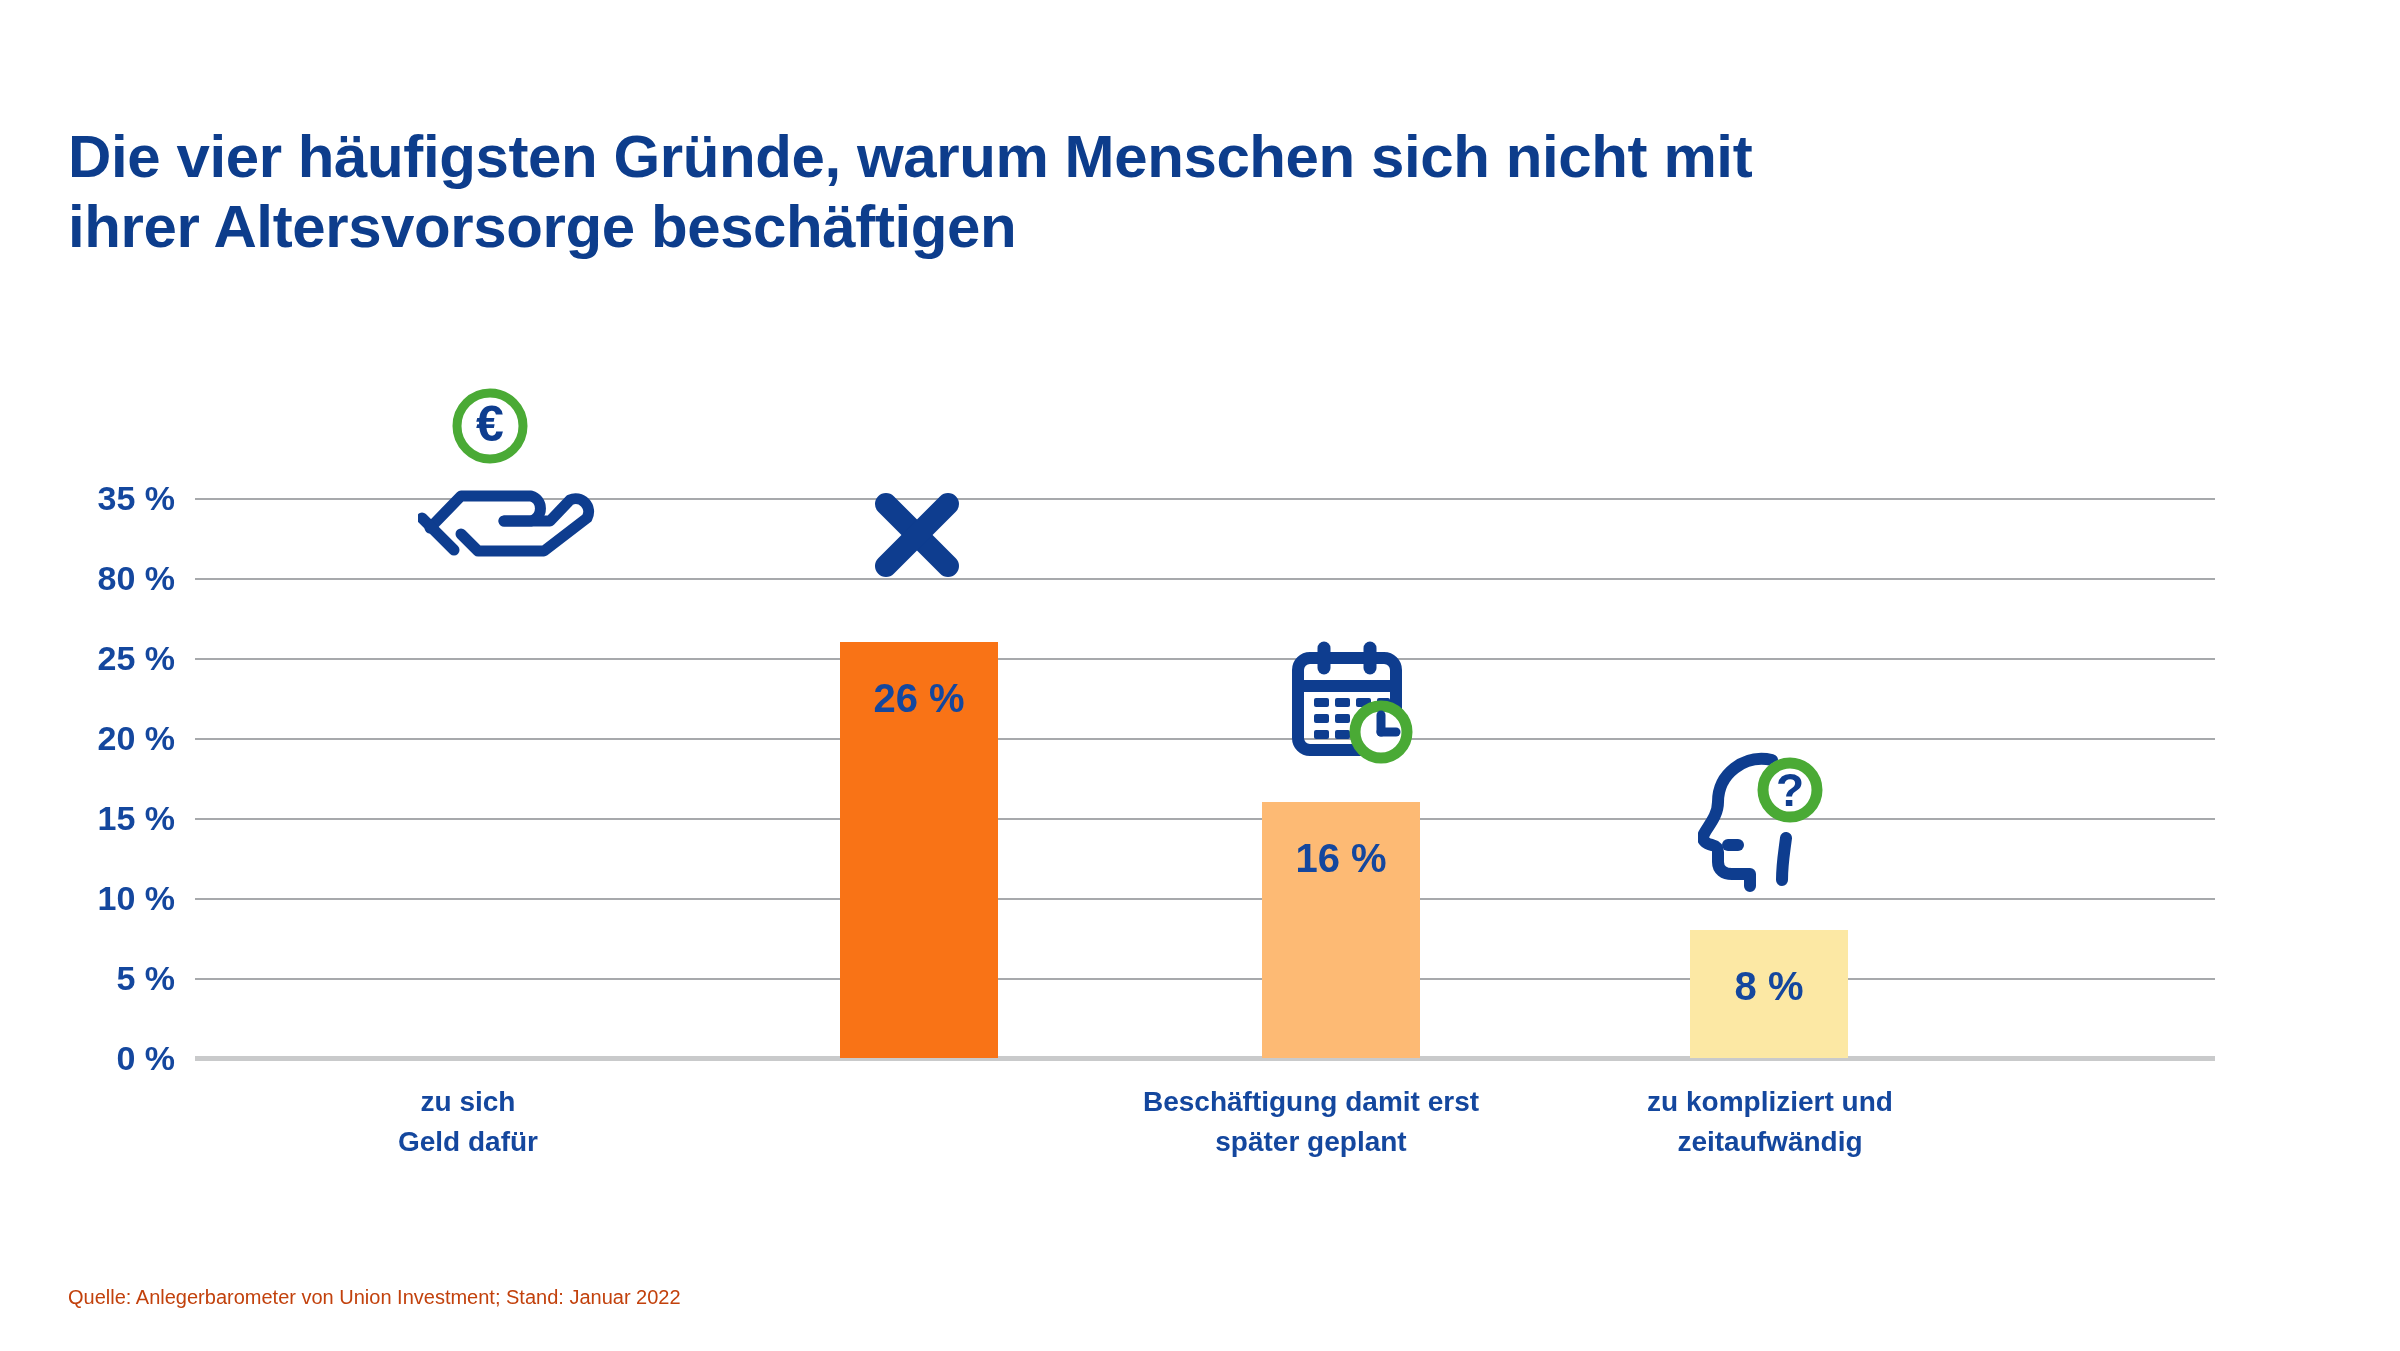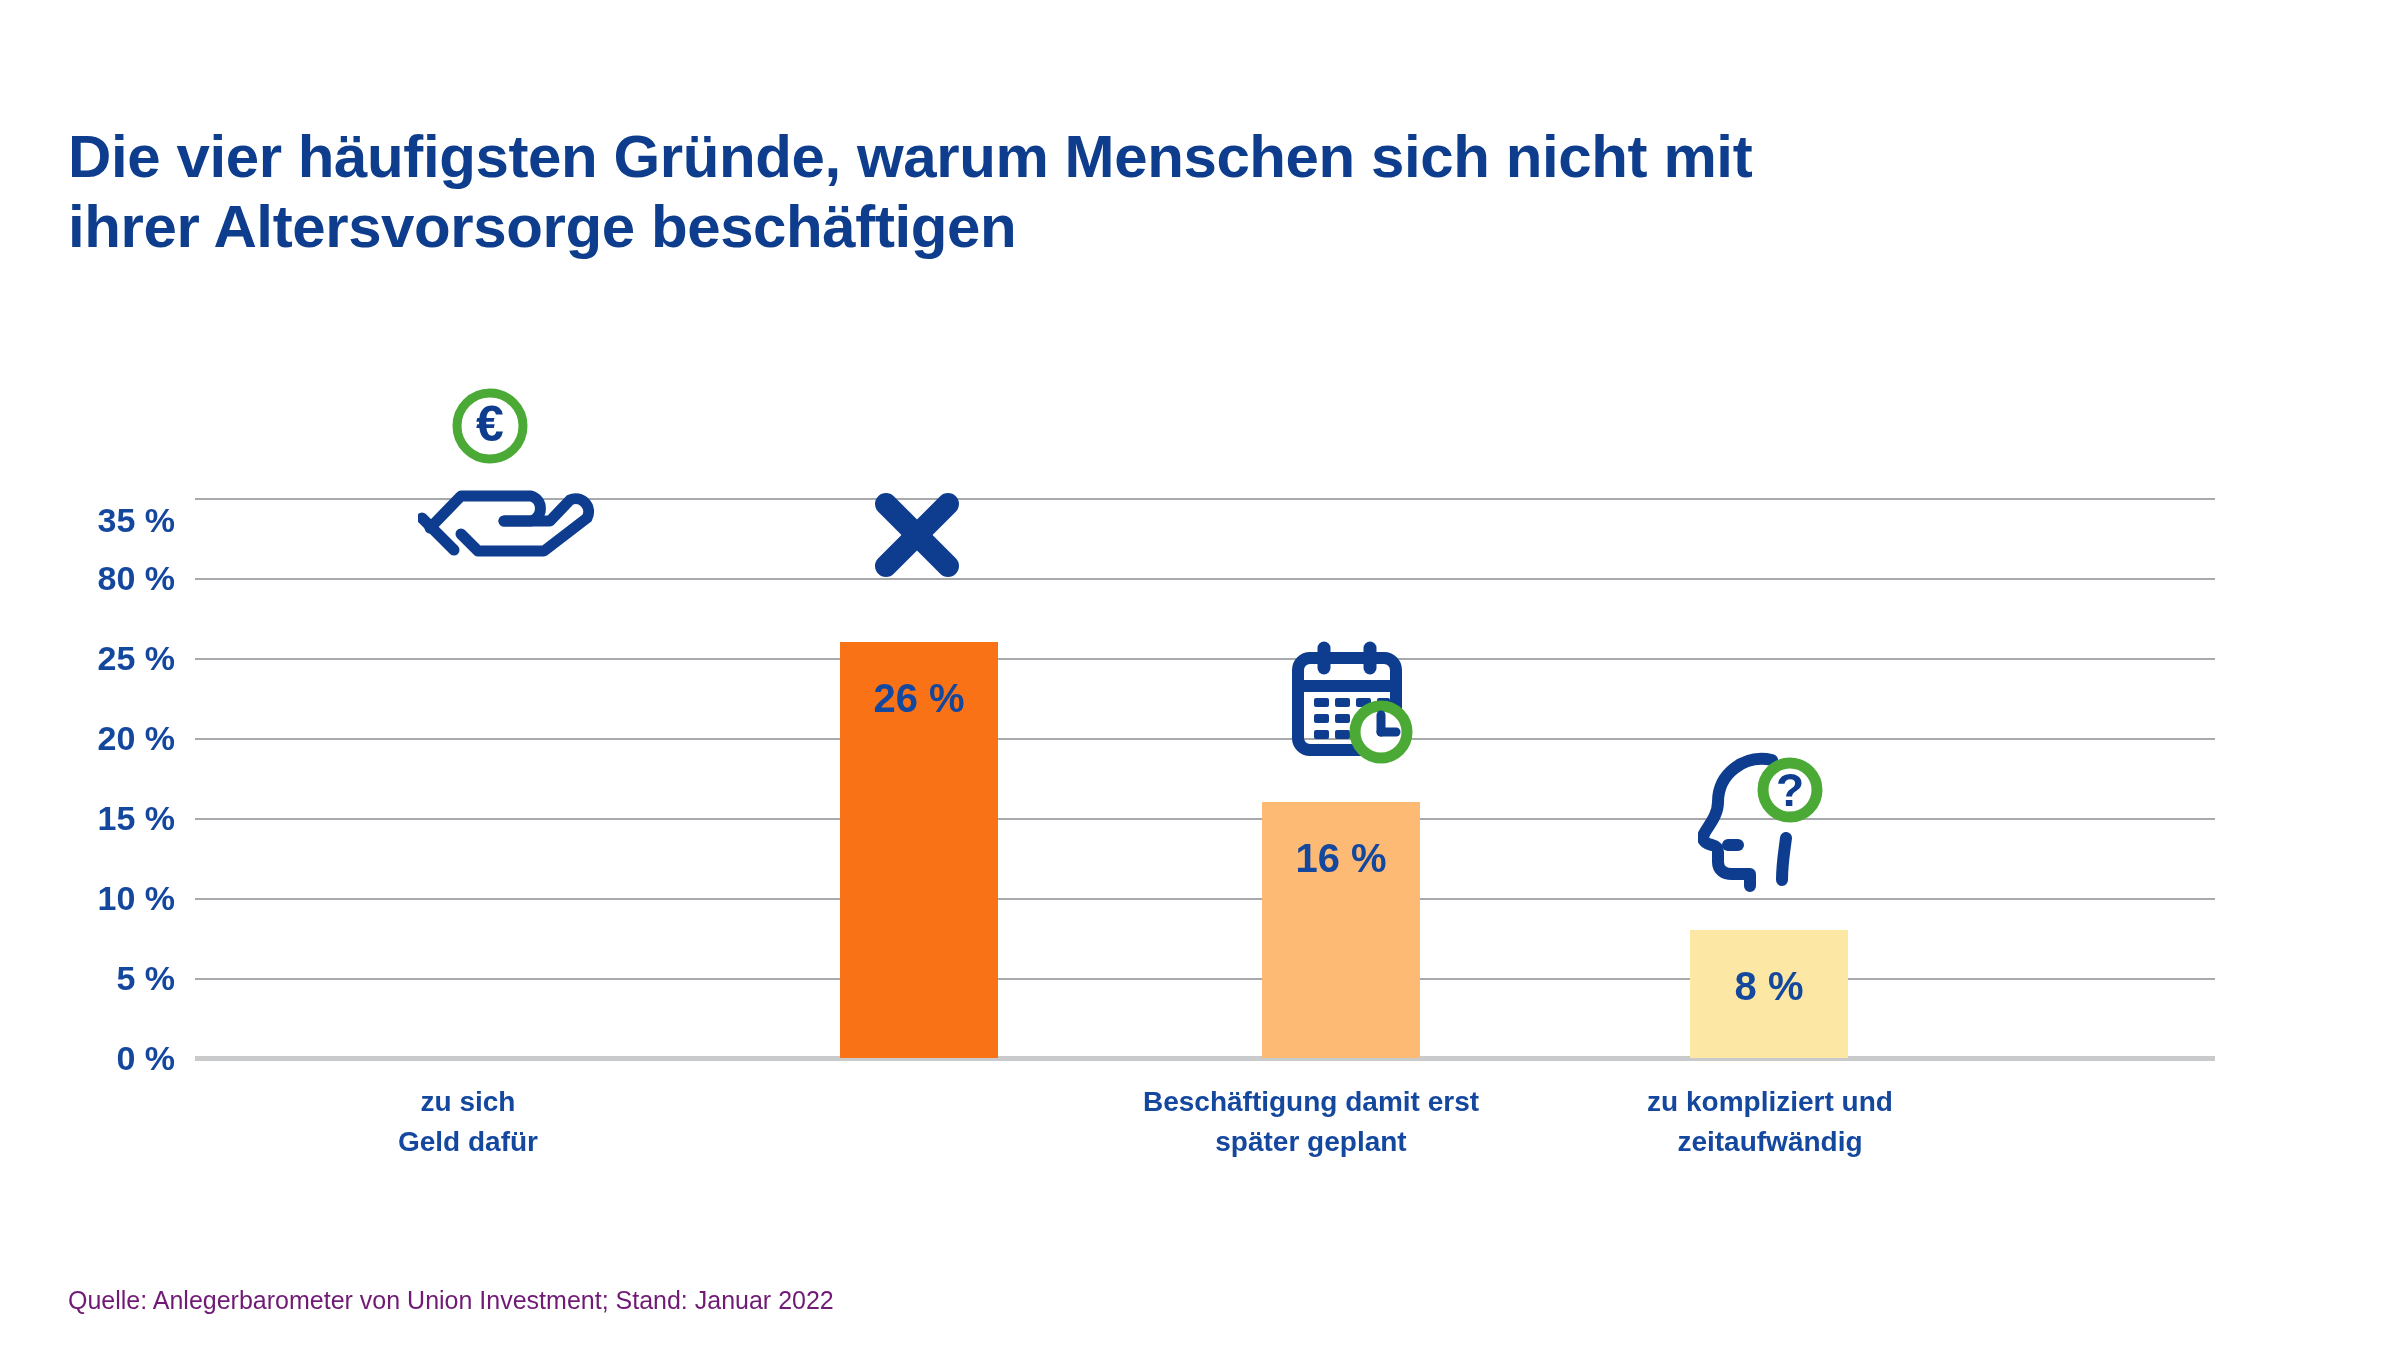--- a/index.html
+++ b/index.html
@@ -109,23 +109,23 @@
   
   .icon {
     position: absolute;
   }
 
   
   .source {
     position: absolute;
     left: 68px;
     top: 1286px;
-    font-size: 25px;
+    font-size: 20px;
     font-weight: 400;
-    color: #701a75;
+    color: #c2410c;
     white-space: nowrap;
   }
 </style>
 </head>
 <body>
 
 <div class="title-block">
   <div class="title-line">Die vier häufigsten Gründe, warum Menschen sich nicht mit</div>
   <div class="title-line">ihrer Altersvorsorge beschäftigen</div>
 </div>
@@ -150,21 +150,21 @@
     <div class="bar" style="left:1067px; width:158px; height:256px; background:#fdba74;">
       <div class="bar-value" style="top:34px;">16 %</div>
     </div>
 
     <div class="bar" style="left:1495px; width:158px; height:128px; background:#fce8a4;">
       <div class="bar-value" style="top:34px;">8 %</div>
     </div>
   </div>
 
   <div class="ylabels">
-    <div class="ylabel" style="top:0px;margin-top:22px;">35 %</div>
+    <div class="ylabel" style="top:0px;">35 %</div>
     <div class="ylabel" style="top:80px;">80 %</div>
     <div class="ylabel" style="top:160px;">25 %</div>
     <div class="ylabel" style="top:240px;">20 %</div>
     <div class="ylabel" style="top:320px;">15 %</div>
     <div class="ylabel" style="top:400px;">10 %</div>
     <div class="ylabel" style="top:480px;">5 %</div>
     <div class="ylabel" style="top:560px;">0 %</div>
   </div>
 
   <div class="cat-label" style="left:298px; width:340px;">

